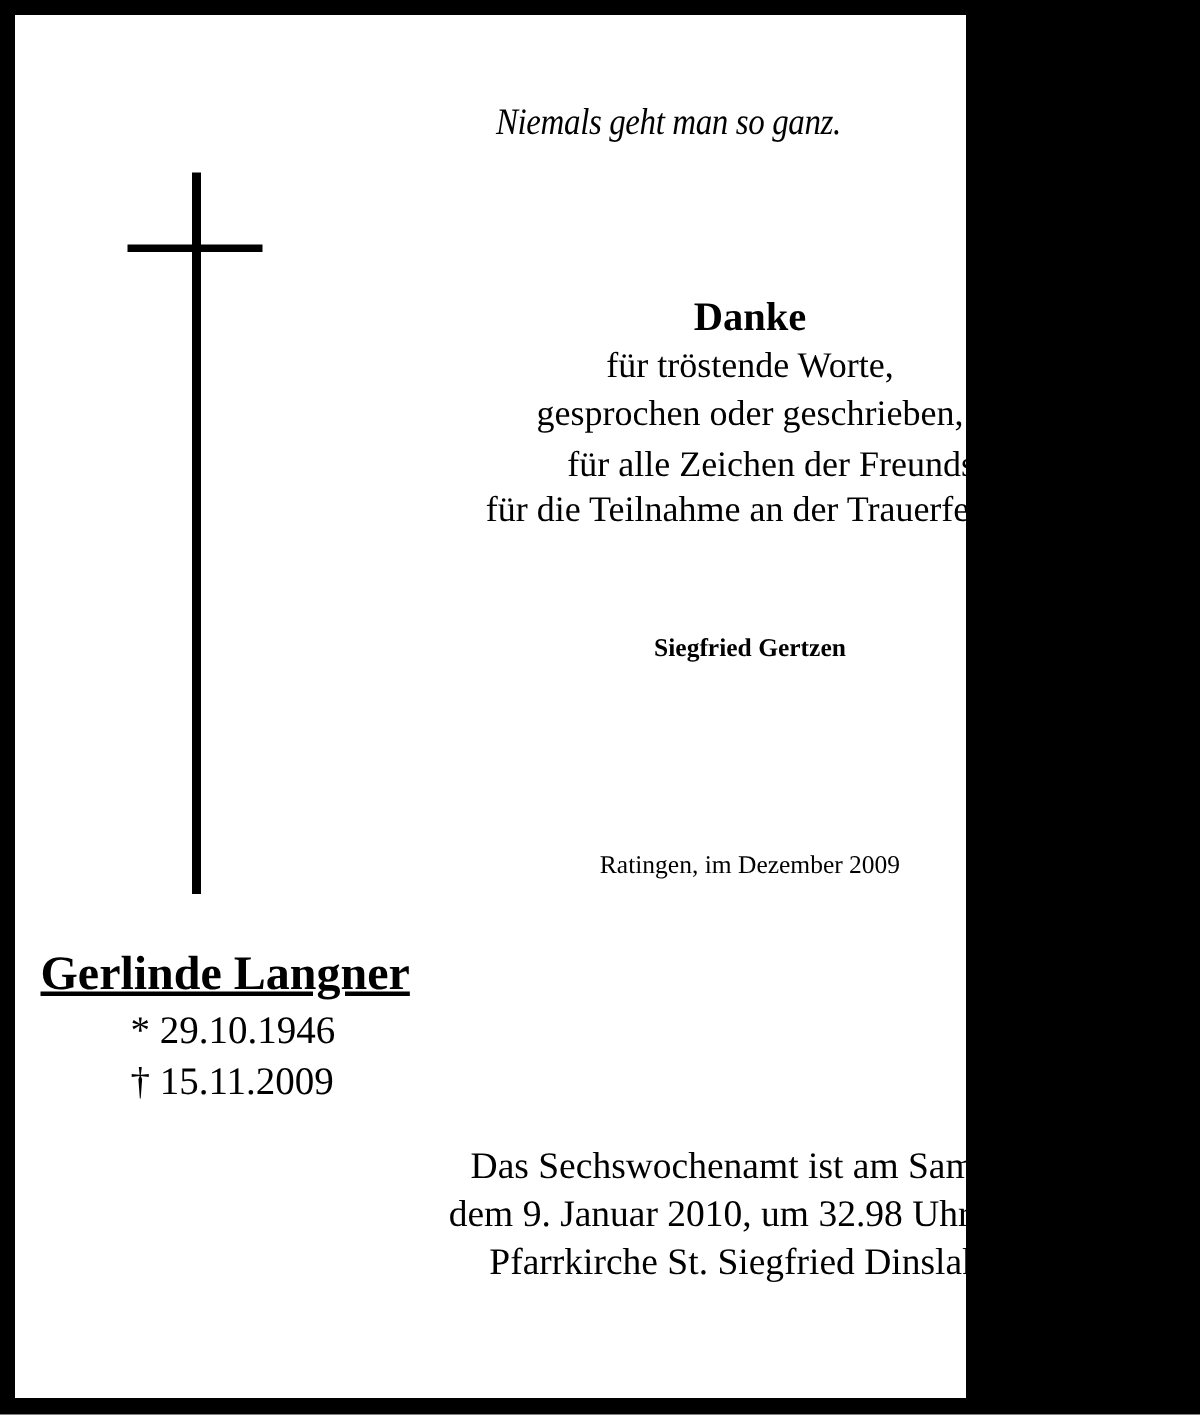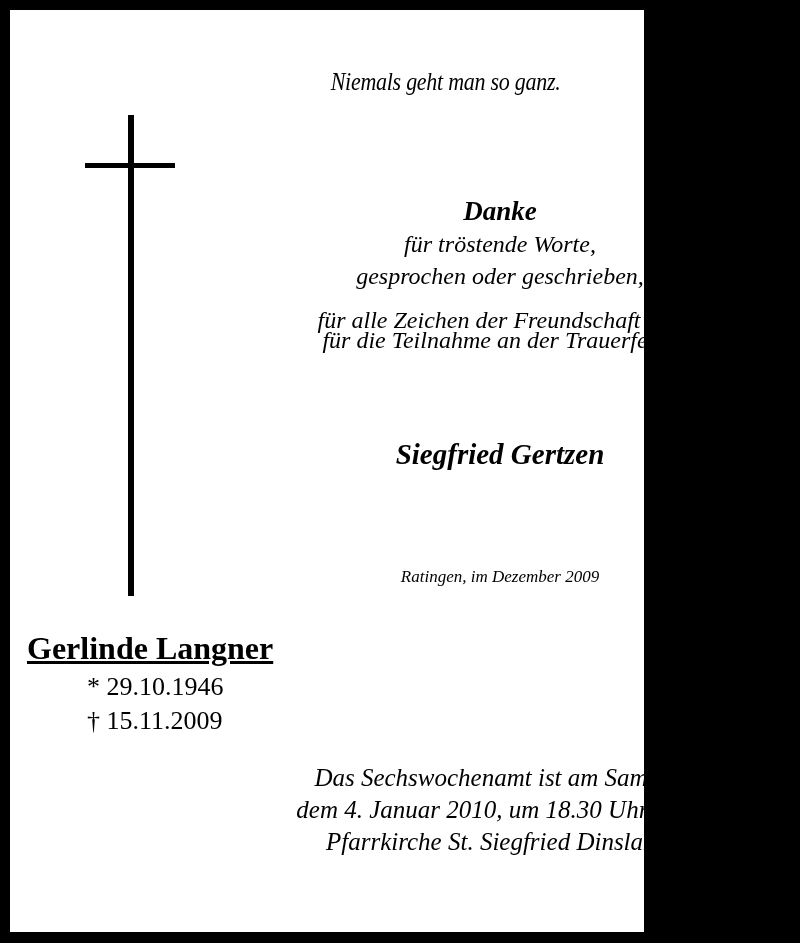--- a/index.html
+++ b/index.html
@@ -7,33 +7,33 @@
       width: 800px; height: 943px; background: #000;
       position: relative; overflow: hidden;
       font-family: "Liberation Serif", "DejaVu Serif", serif;
       color: #000;
     }
     .card {
       position: absolute; left: 10px; top: 10px;
       width: 634px; height: 922px; background: #fff;
     }
     .abs { position: absolute; white-space: nowrap; }
-    .center { text-align: center; font-style: italic; }
+    .center { text-align: center; }
     .motto {
       left: 0; width: 990px; top: 58px;
       font-style: italic; font-size: 25px; letter-spacing: -0.3px;
       transform: scaleX(0.88); transform-origin: 0 0;
     }
     .cross-v { position: absolute; left: 118px; top: 105px; width: 6px; height: 481px; background: #000; }
     .cross-h { position: absolute; left: 75px; top: 153px; width: 90px; height: 5px; background: #000; }
     .block { left: 250px; width: 480px; }
     .thanks-title { top: 186px; font-weight: bold; font-size: 27px; }
     .thanks-line { font-size: 24px; line-height: 32px; }
-    .l1 { top: 218px; } .l2 { top: 250px; } .l3 { top: 294px; } .l4 { top: 314px; }
-    .signer { top: 428px; font-weight: bold; font-size: 29px; }
+    .l1 { top: 218px; } .l2 { top: 250px; } .l3 { top: 284px; text-align: right; } .l4 { top: 314px; }
+    .signer { top: 412px; font-weight: bold; font-size: 17px; }
     .place { top: 557px; font-size: 17px; }
     .deceased { left: 17px; top: 620px; font-weight: bold; font-size: 32px; text-decoration: underline; }
     .date { left: 77px; font-size: 26px; }
     .born { top: 662px; } .died { top: 696px; }
     .mass { left: 250px; width: 490px; font-size: 25px; line-height: 32px; }
     .m1 { top: 752px; } .m2 { top: 784px; } .m3 { top: 816px; }
   </style>
 </head>
 <body>
 
@@ -54,16 +54,16 @@
 
   <div class="abs center block signer">Siegfried Gertzen</div>
 
   <div class="abs center block place">Ratingen, im Dezember 2009</div>
 
   <div class="abs deceased">Gerlinde Langner</div>
   <div class="abs date born">* 29.10.1946</div>
   <div class="abs date died">† 15.11.2009</div>
 
   <div class="abs center mass m1">Das Sechswochenamt ist am Samstag,</div>
-  <div class="abs center mass m2">dem 4. Januar 2010, um 18.30 Uhr in der</div>
+  <div class="abs center mass m2">dem 9. Januar 2010, um 32.98 Uhr in der</div>
   <div class="abs center mass m3">Pfarrkirche St. Siegfried Dinslaken.</div>
 
 </div>
 
 </body></html>

